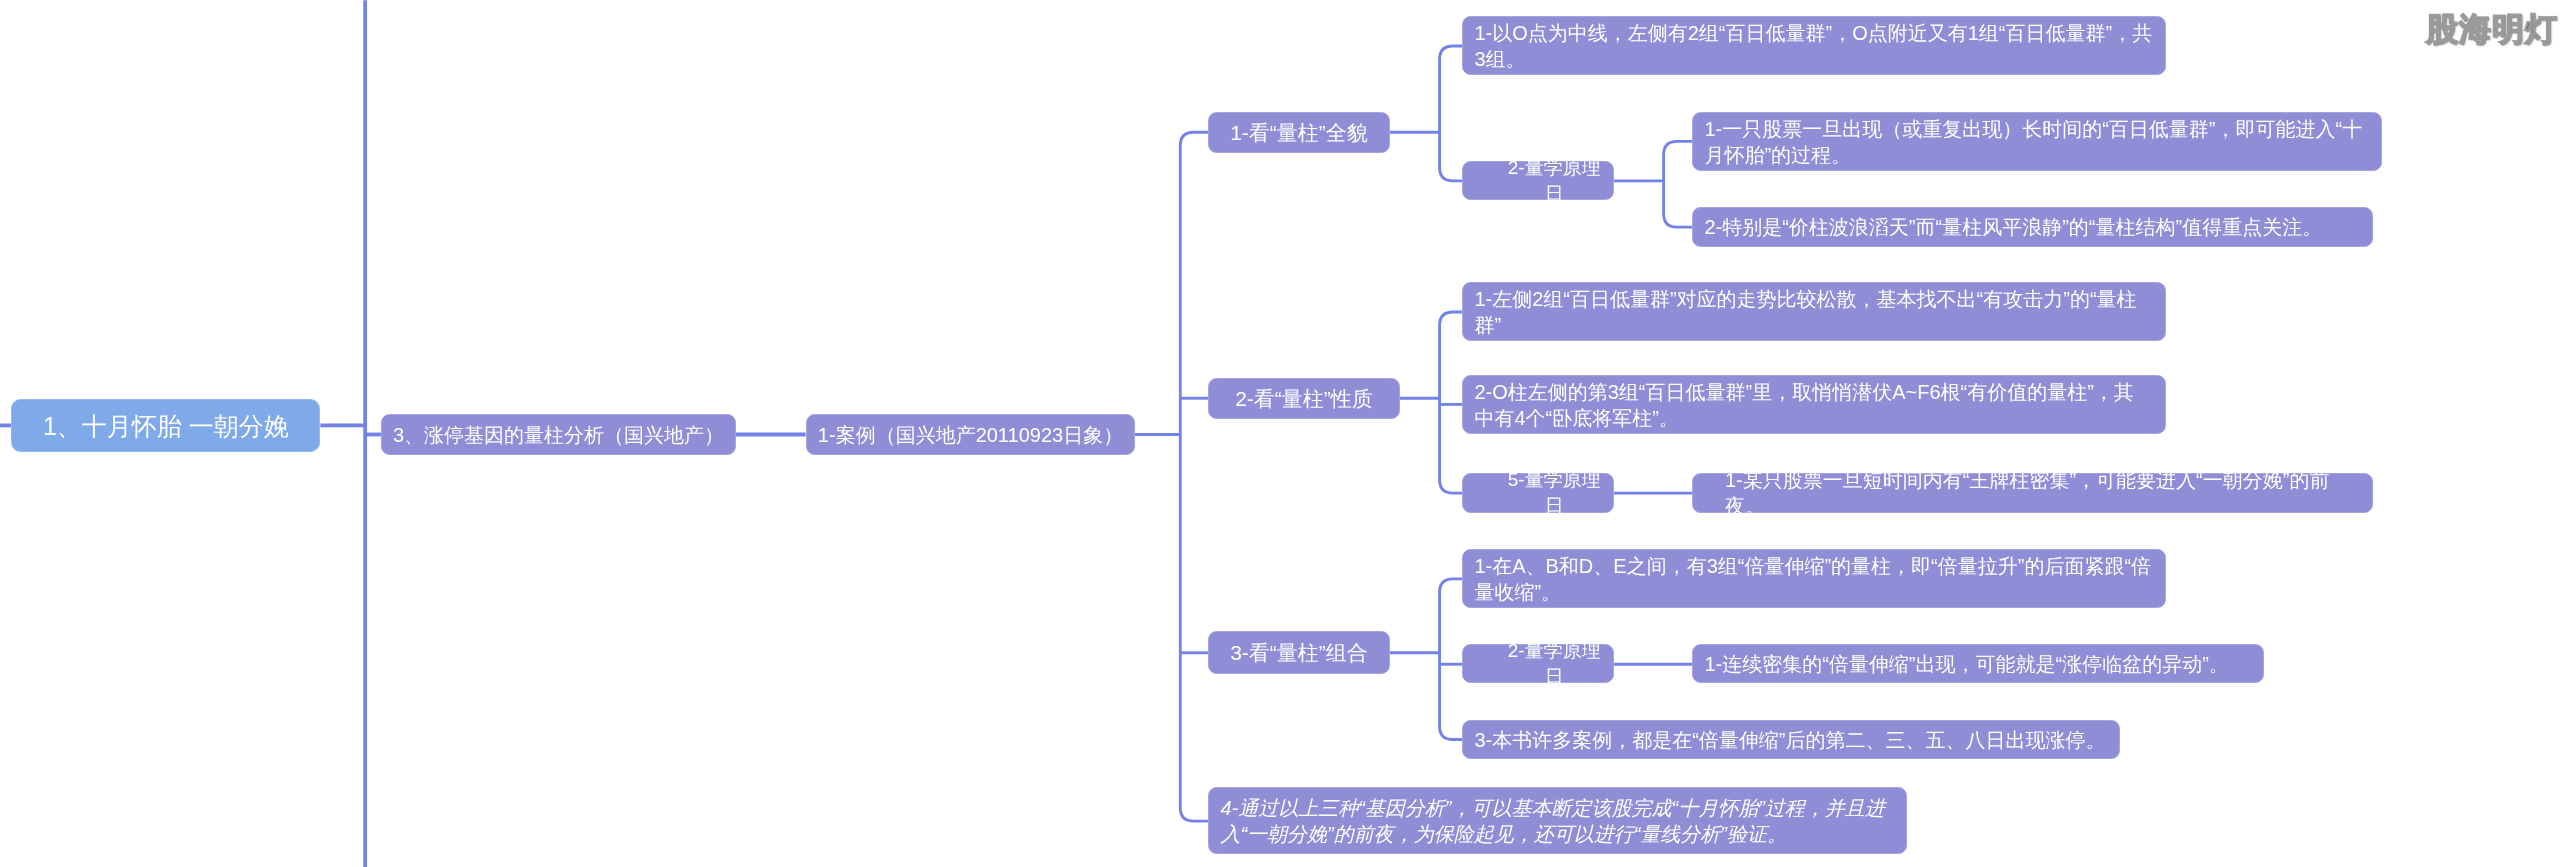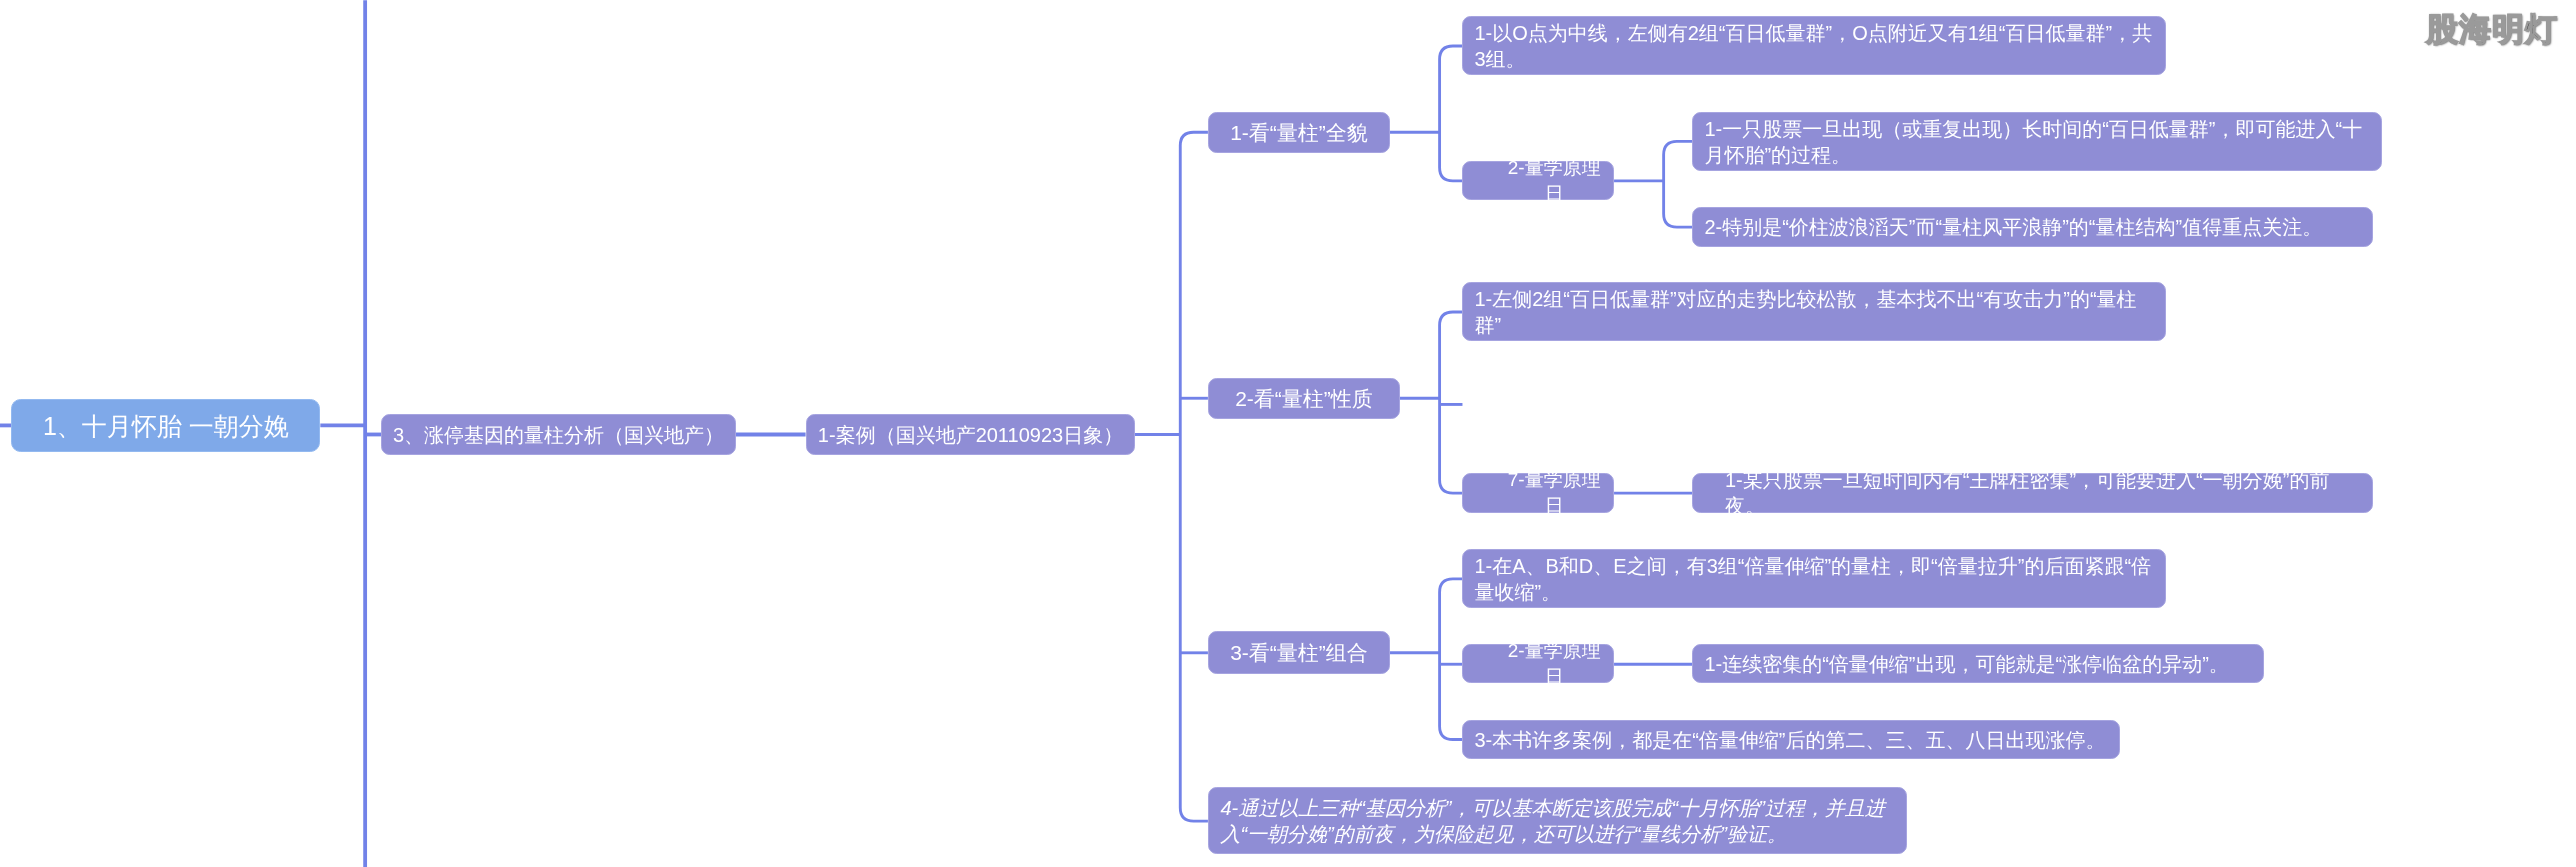--- a/index.html
+++ b/index.html
@@ -104,22 +104,23 @@
   <div class="node center small" style="left:1462px;top:161px;width:152px;height:39px;">2-量学原理日</div>
 
   <div class="node" style="left:1692px;top:112px;width:690px;height:59px;">1-一只股票一旦出现（或重复出现）长时间的“百日低量群”，即可能进入“十月怀胎”的过程。</div>
 
   <div class="node" style="left:1692px;top:207px;width:681px;height:40px;">2-特别是“价柱波浪滔天”而“量柱风平浪静”的“量柱结构”值得重点关注。</div>
 
   <div class="node center branch" style="left:1208px;top:378px;width:192px;height:41px;">2-看“量柱”性质</div>
 
   <div class="node" style="left:1462px;top:282px;width:704px;height:59px;">1-左侧2组“百日低量群”对应的走势比较松散，基本找不出“有攻击力”的“量柱群”</div>
 
+  <div class="node" style="left:1462px;top:375px;width:704px;height:59px;">2-O柱左侧的第3组“百日低量群”里，取悄悄潜伏A~F6根“有价值的量柱”，其中有4个“卧底将军柱”。</div>
 
-  <div class="node center small" style="left:1462px;top:473px;width:152px;height:40px;">7-量学原理日</div>
+  <div class="node center small" style="left:1462px;top:473px;width:152px;height:40px;">5-量学原理日</div>
 
   <div class="node" style="left:1692px;top:473px;width:681px;height:40px;padding-left:32px;">1-某只股票一旦短时间内有“王牌柱密集”，可能要进入“一朝分娩”的前夜。</div>
 
   <div class="node center branch" style="left:1208px;top:631px;width:182px;height:43px;">3-看“量柱”组合</div>
 
   <div class="node" style="left:1462px;top:549px;width:704px;height:59px;">1-在A、B和D、E之间，有3组“倍量伸缩”的量柱，即“倍量拉升”的后面紧跟“倍量收缩”。</div>
 
   <div class="node center small" style="left:1462px;top:644px;width:152px;height:39px;">2-量学原理日</div>
 
   <div class="node" style="left:1692px;top:644px;width:572px;height:39px;">1-连续密集的“倍量伸缩”出现，可能就是“涨停临盆的异动”。</div>

